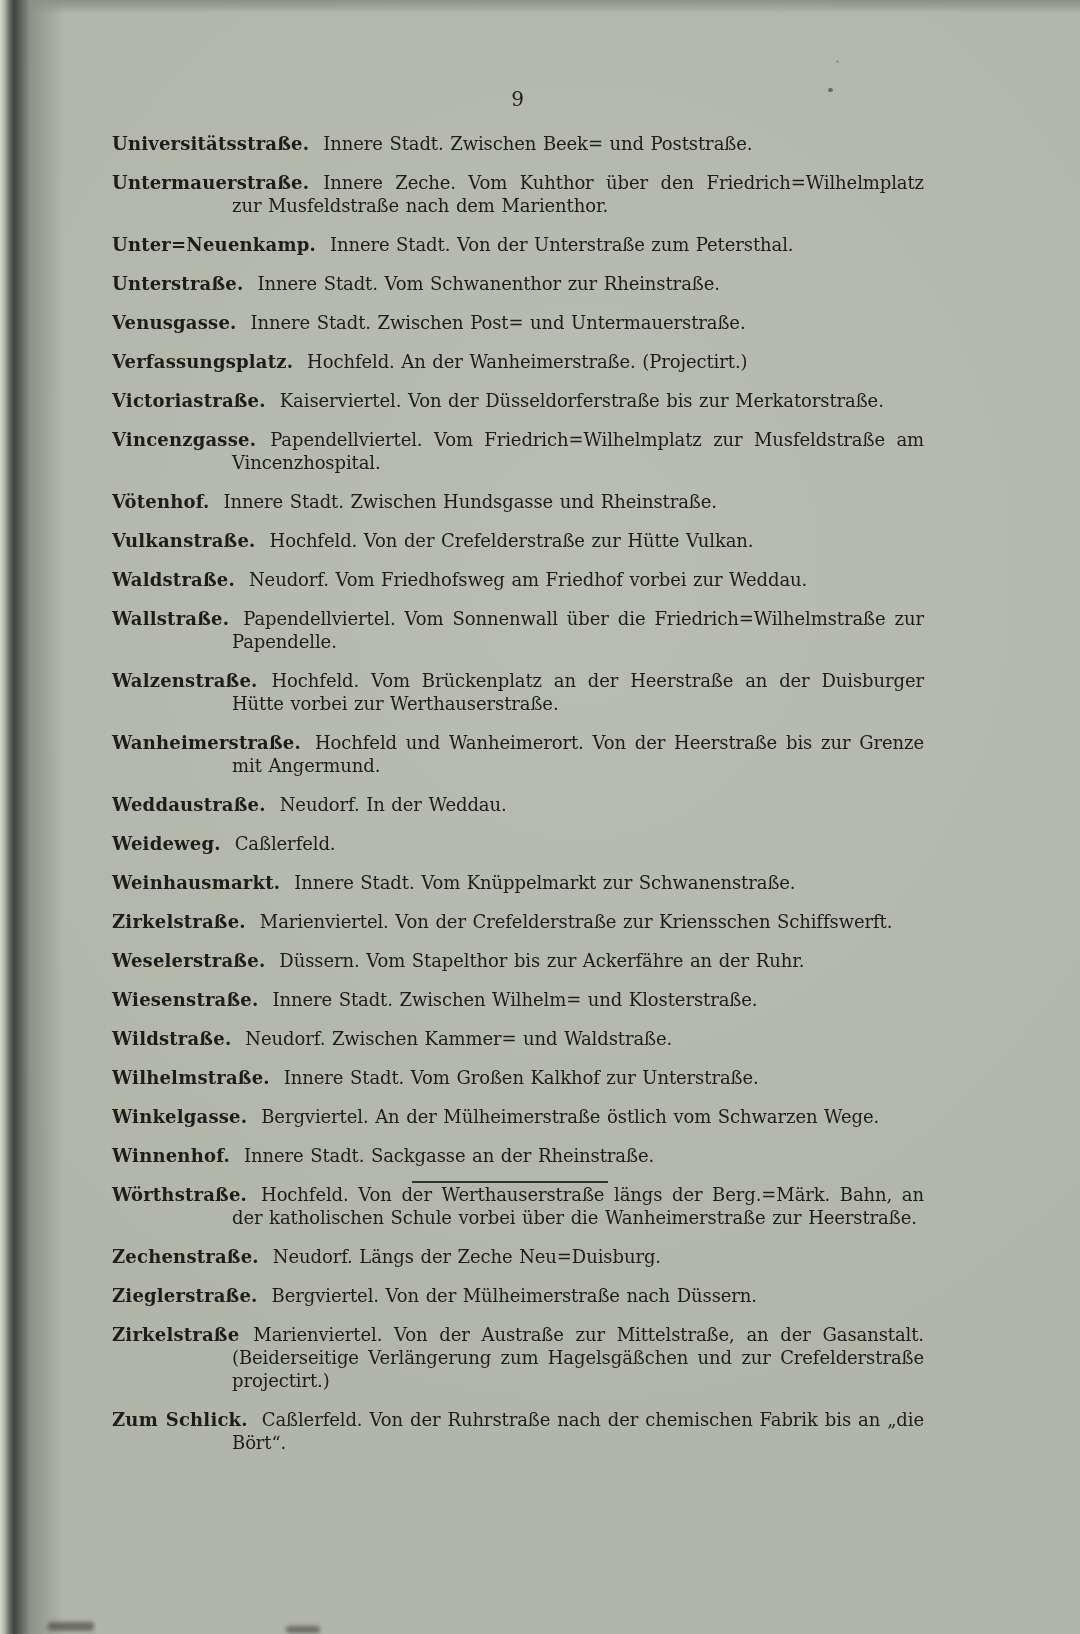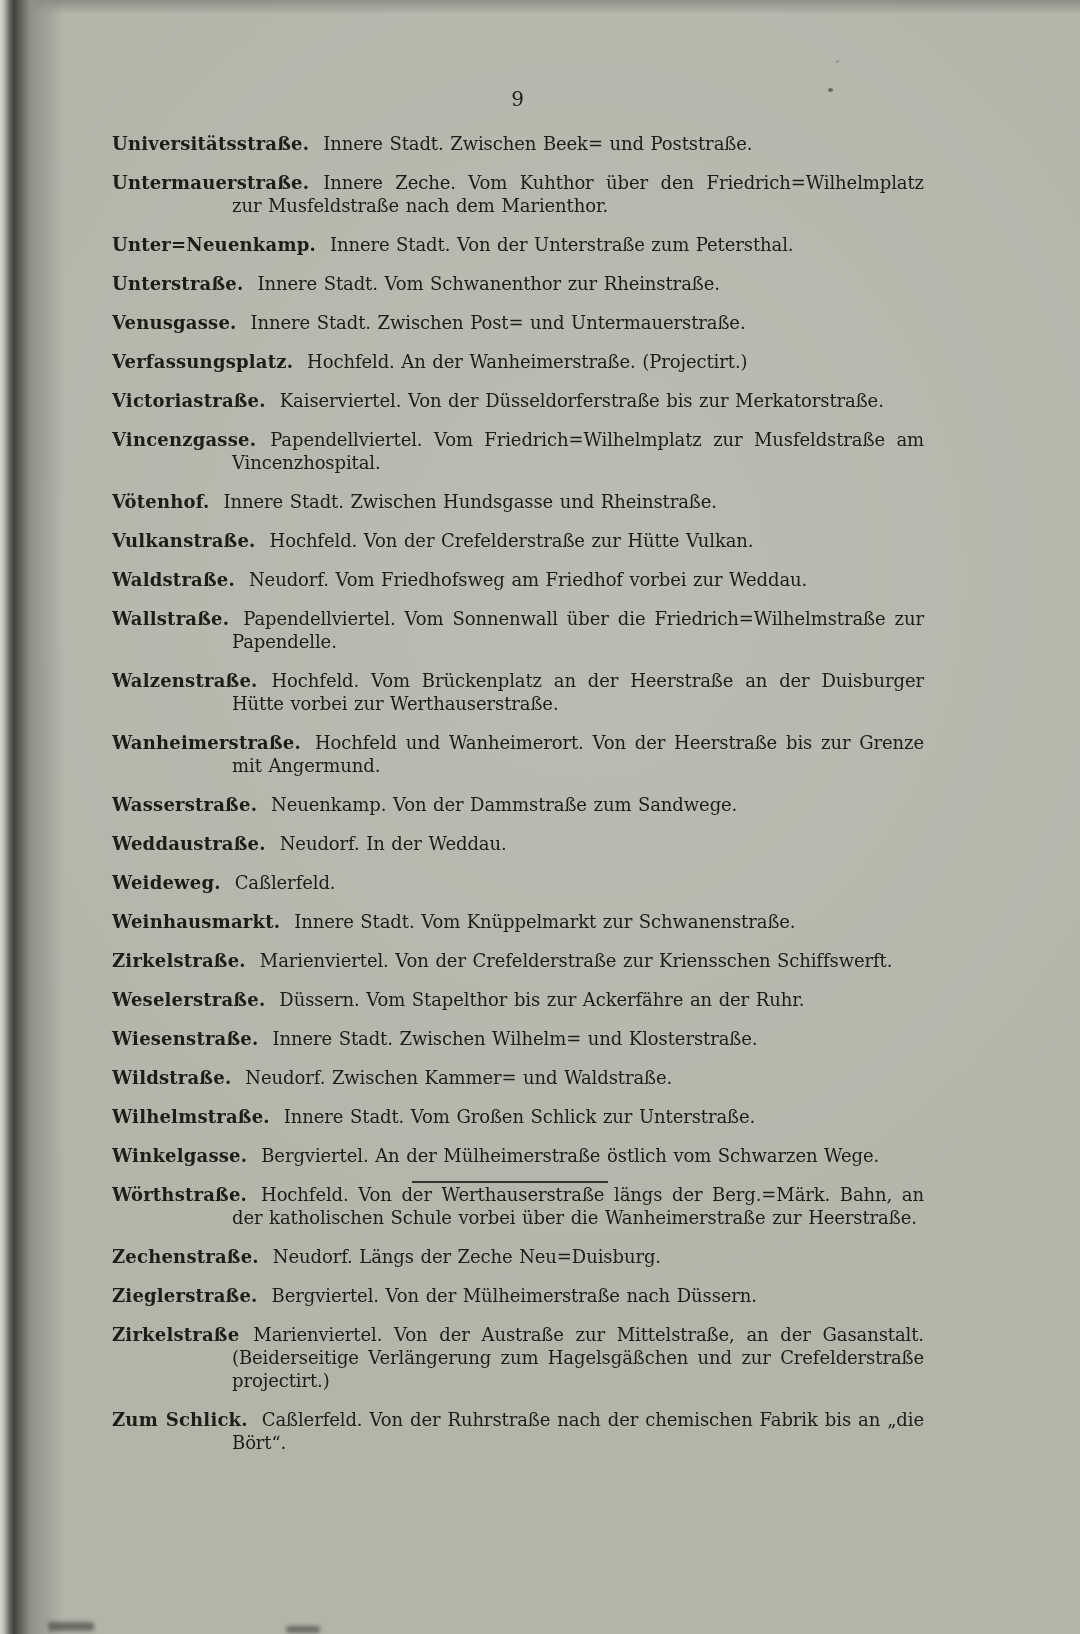--- a/index.html
+++ b/index.html
@@ -85,41 +85,41 @@
   <p class="entry"><span class="street-name">Vulkanstraße.</span><span class="street-desc">Hochfeld. Von der Crefelderstraße zur Hütte Vulkan.</span></p>
 
   <p class="entry"><span class="street-name">Waldstraße.</span><span class="street-desc">Neudorf. Vom Friedhofsweg am Friedhof vorbei zur Weddau.</span></p>
 
   <p class="entry"><span class="street-name">Wallstraße.</span><span class="street-desc">Papendellviertel. Vom Sonnenwall über die Friedrich=Wilhelmstraße zur Papendelle.</span></p>
 
   <p class="entry"><span class="street-name">Walzenstraße.</span><span class="street-desc">Hochfeld. Vom Brückenplatz an der Heerstraße an der Duisburger Hütte vorbei zur Werthauserstraße.</span></p>
 
   <p class="entry"><span class="street-name">Wanheimerstraße.</span><span class="street-desc">Hochfeld und Wanheimerort. Von der Heerstraße bis zur Grenze mit Angermund.</span></p>
 
-  <p class="entry"><span class="street-name">Wasserstraße.</span><span class="street-desc">Neuenkamp. Von der Dammstraße zum Sandwege.</span></p>
 
   <p class="entry"><span class="street-name">Weddaustraße.</span><span class="street-desc">Neudorf. In der Weddau.</span></p>
 
   <p class="entry"><span class="street-name">Weideweg.</span><span class="street-desc">Caßlerfeld.</span></p>
 
   <p class="entry"><span class="street-name">Weinhausmarkt.</span><span class="street-desc">Innere Stadt. Vom Knüppelmarkt zur Schwanenstraße.</span></p>
 
   <p class="entry"><span class="street-name">Zirkelstraße.</span><span class="street-desc">Marienviertel. Von der Crefelderstraße zur Kriensschen Schiffswerft.</span></p>
 
 
   <p class="entry"><span class="street-name">Weselerstraße.</span><span class="street-desc">Düssern. Vom Stapelthor bis zur Ackerfähre an der Ruhr.</span></p>
 
   <p class="entry"><span class="street-name">Wiesenstraße.</span><span class="street-desc">Innere Stadt. Zwischen Wilhelm= und Klosterstraße.</span></p>
 
   <p class="entry"><span class="street-name">Wildstraße.</span><span class="street-desc">Neudorf. Zwischen Kammer= und Waldstraße.</span></p>
 
-  <p class="entry"><span class="street-name">Wilhelmstraße.</span><span class="street-desc">Innere Stadt. Vom Großen Schlick zur Unterstraße.</span></p>
+  <p class="entry"><span class="street-name">Wilhelmstraße.</span><span class="street-desc">Innere Stadt. Vom Großen Kalkhof zur Unterstraße.</span></p>
 
   <p class="entry"><span class="street-name">Winkelgasse.</span><span class="street-desc">Bergviertel. An der Mülheimerstraße östlich vom Schwarzen Wege.</span></p>
 
+  <p class="entry"><span class="street-name">Winnenhof.</span><span class="street-desc">Innere Stadt. Sackgasse an der Rheinstraße.</span></p>
 
   <p class="entry"><span class="street-name">Wörthstraße.</span><span class="street-desc">Hochfeld. Von der Werthauserstraße längs der Berg.=Märk. Bahn, an der katholischen Schule vorbei über die Wanheimerstraße zur Heerstraße.</span></p>
 
   <p class="entry"><span class="street-name">Zechenstraße.</span><span class="street-desc">Neudorf. Längs der Zeche Neu=Duisburg.</span></p>
 
   <p class="entry"><span class="street-name">Zieglerstraße.</span><span class="street-desc">Bergviertel. Von der Mülheimerstraße nach Düssern.</span></p>
 
   <p class="entry"><span class="street-name">Zirkelstraße</span><span class="street-desc">Marienviertel. Von der Austraße zur Mittelstraße, an der Gasanstalt. (Beiderseitige Verlängerung zum Hagelsgäßchen und zur Crefelderstraße projectirt.)</span></p>
 
   <p class="entry"><span class="street-name">Zum Schlick.</span><span class="street-desc">Caßlerfeld. Von der Ruhrstraße nach der chemischen Fabrik bis an „die Bört“.</span></p>

